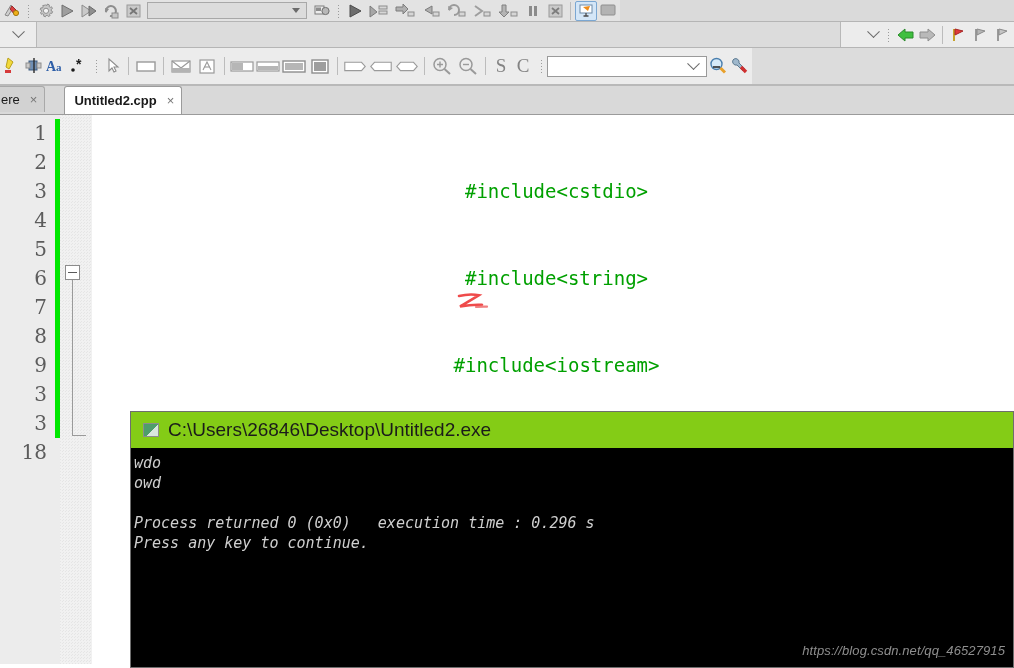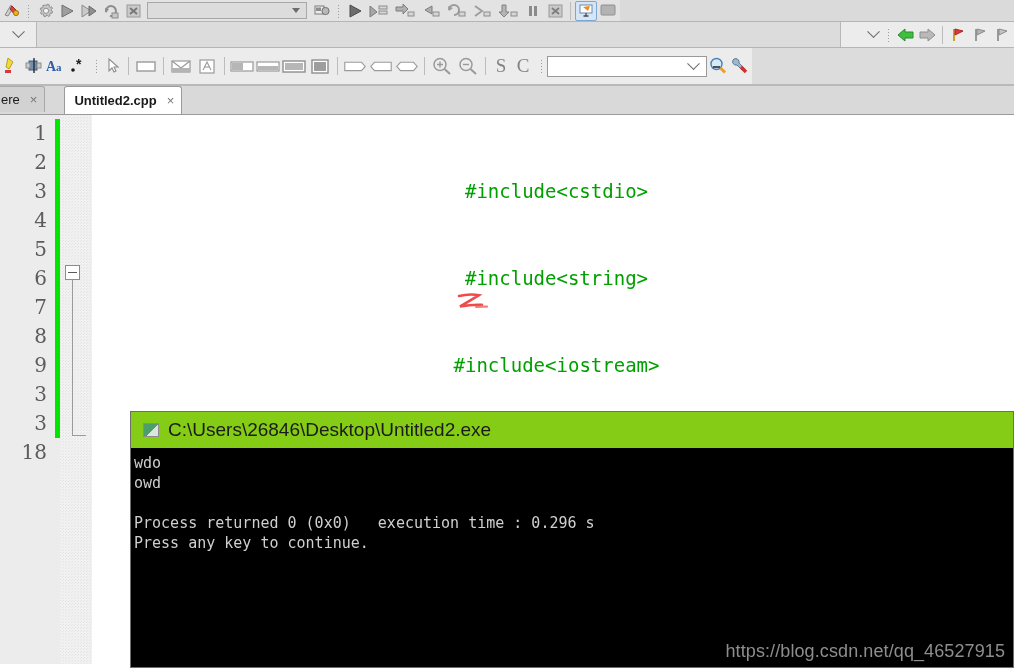--- a/index.html
+++ b/index.html
@@ -267,26 +267,27 @@
   .console-body {
     background: #000000;
     color: #cfcfcf;
     font-family: "DejaVu Sans Mono", monospace;
     font-size: 15px;
     line-height: 20px;
     padding: 5px 0 16px 3px;
     white-space: pre;
     height: 219px;
     position: relative;
+    font-style: italic;
   }
   .watermark {
     position: absolute;
     right: 8px; bottom: 6px;
     color: #8e8e8e;
-    font-size: 18px;
+    font-size: 13px;
     font-family: "Liberation Sans", sans-serif;
     letter-spacing: .1px;
   }
 
   
   .navbtns { display: flex; align-items: center; height: 100%; }
 </style>
 </head>
 <body>
 

